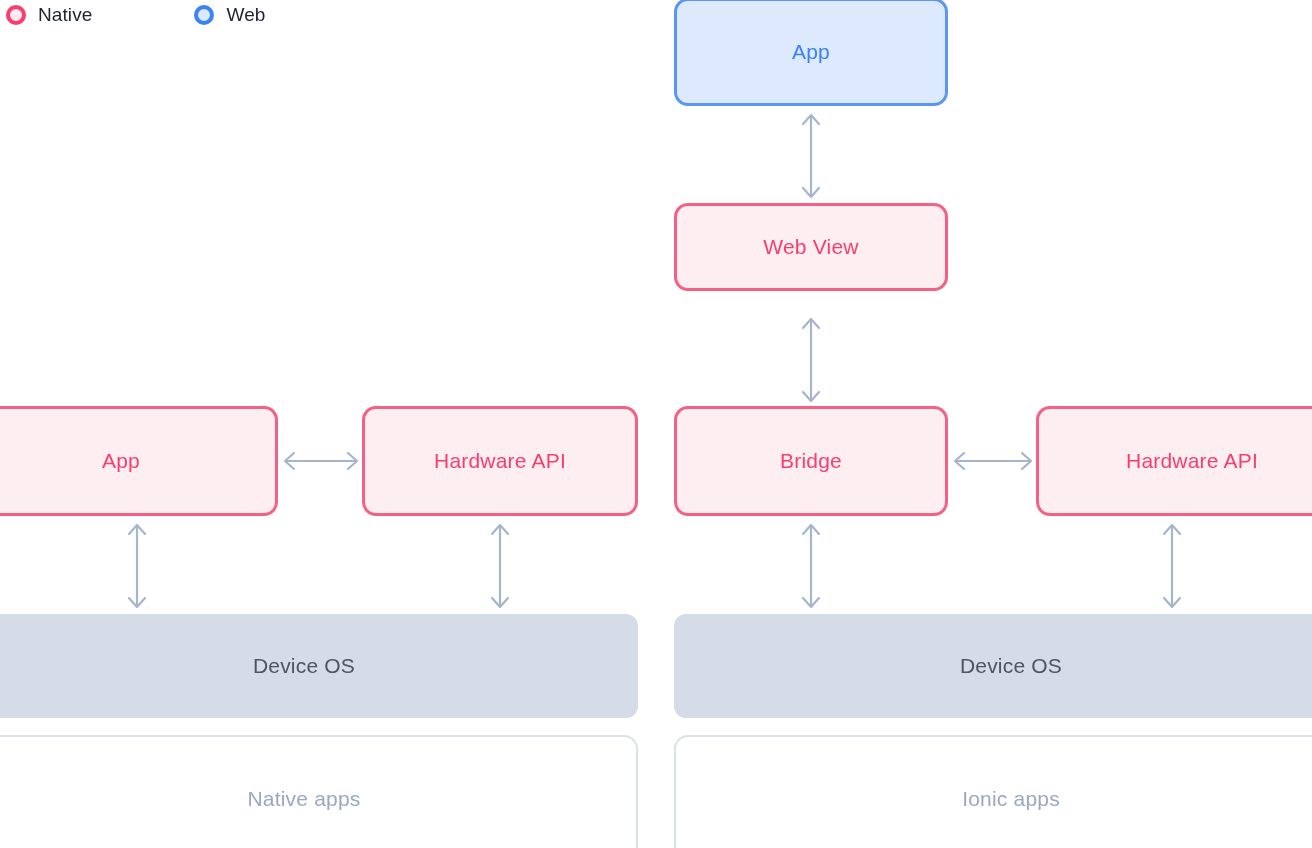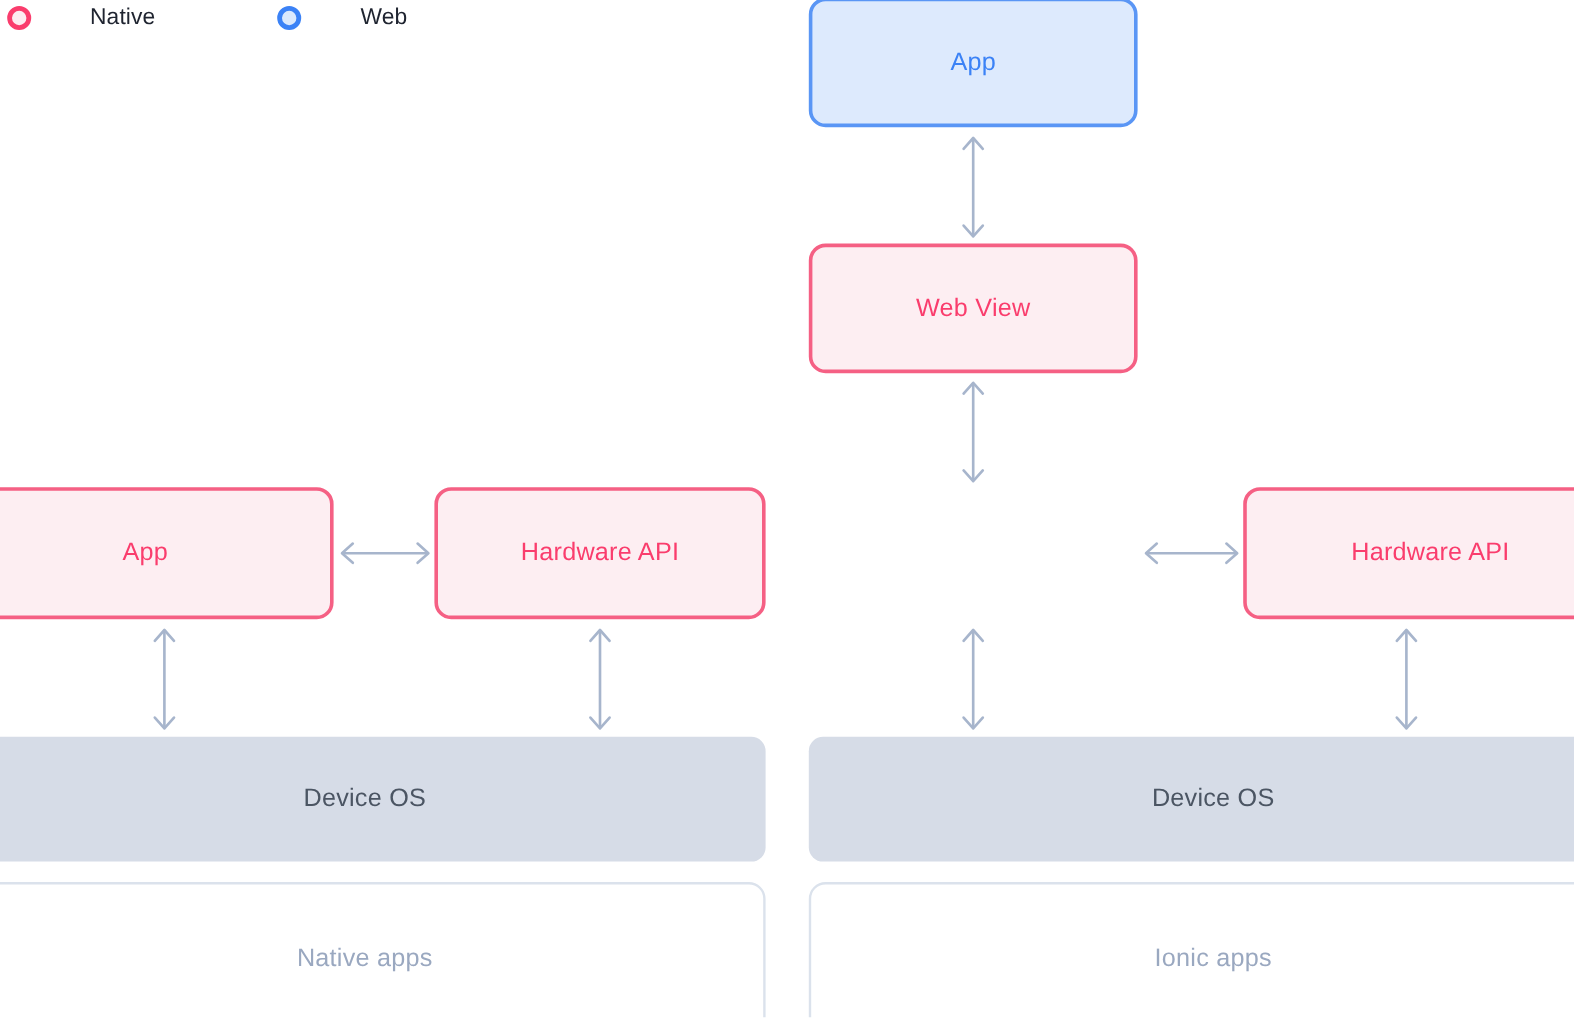--- a/index.html
+++ b/index.html
@@ -26,21 +26,20 @@
     top: 0px;
     left: 0px;
     height: 30px;
     display: flex;
     align-items: center;
   }
   .legend-item {
     display: flex;
     align-items: center;
     height: 30px;
-    gap: 37px;
   }
   .legend-item.native { margin-left: 6px; }
   .legend-item.web { margin-left: 102px; text-align: center; }
   .legend-dot {
     width: 20px;
     height: 20px;
     border-radius: 50%;
     box-sizing: border-box;
     flex: 0 0 auto;
   }
@@ -122,21 +121,21 @@
   <div class="arrow" style="left:798px; top:110px; width:26px; height:92px;">
     <svg width="26" height="92" viewBox="0 0 26 92">
       <g stroke="#a7b5cc" stroke-width="2.2" fill="none" stroke-linecap="round" stroke-linejoin="round">
         <line x1="13" y1="6" x2="13" y2="86"></line>
         <polyline points="5,14 13,5 21,14"></polyline>
         <polyline points="5,78 13,87 21,78"></polyline>
       </g>
     </svg>
   </div>
 
-  <div class="node pink" style="left:674px; top:203px; width:274px; height:108px;">Web View</div>
+  <div class="node pink" style="left:674px; top:203px; width:274px; height:88px;">Web View</div>
 
   <div class="arrow" style="left:798px; top:314px; width:26px; height:92px;">
     <svg width="26" height="92" viewBox="0 0 26 92">
       <g stroke="#a7b5cc" stroke-width="2.2" fill="none" stroke-linecap="round" stroke-linejoin="round">
         <line x1="13" y1="6" x2="13" y2="86"></line>
         <polyline points="5,14 13,5 21,14"></polyline>
         <polyline points="5,78 13,87 21,78"></polyline>
       </g>
     </svg>
   </div>
@@ -148,20 +147,21 @@
       <g stroke="#a7b5cc" stroke-width="2.2" fill="none" stroke-linecap="round" stroke-linejoin="round">
         <line x1="6" y1="13" x2="76" y2="13"></line>
         <polyline points="14,5 5,13 14,21"></polyline>
         <polyline points="68,5 77,13 68,21"></polyline>
       </g>
     </svg>
   </div>
 
   <div class="node pink" style="left:362px; top:406px; width:276px; height:110px;">Hardware API</div>
 
+  <div class="node pink" style="left:674px; top:406px; width:274px; height:110px;">Bridge</div>
 
   <div class="arrow" style="left:950px; top:448px; width:86px; height:26px;">
     <svg width="86" height="26" viewBox="0 0 86 26">
       <g stroke="#a7b5cc" stroke-width="2.2" fill="none" stroke-linecap="round" stroke-linejoin="round">
         <line x1="6" y1="13" x2="80" y2="13"></line>
         <polyline points="14,5 5,13 14,21"></polyline>
         <polyline points="72,5 81,13 72,21"></polyline>
       </g>
     </svg>
   </div>

